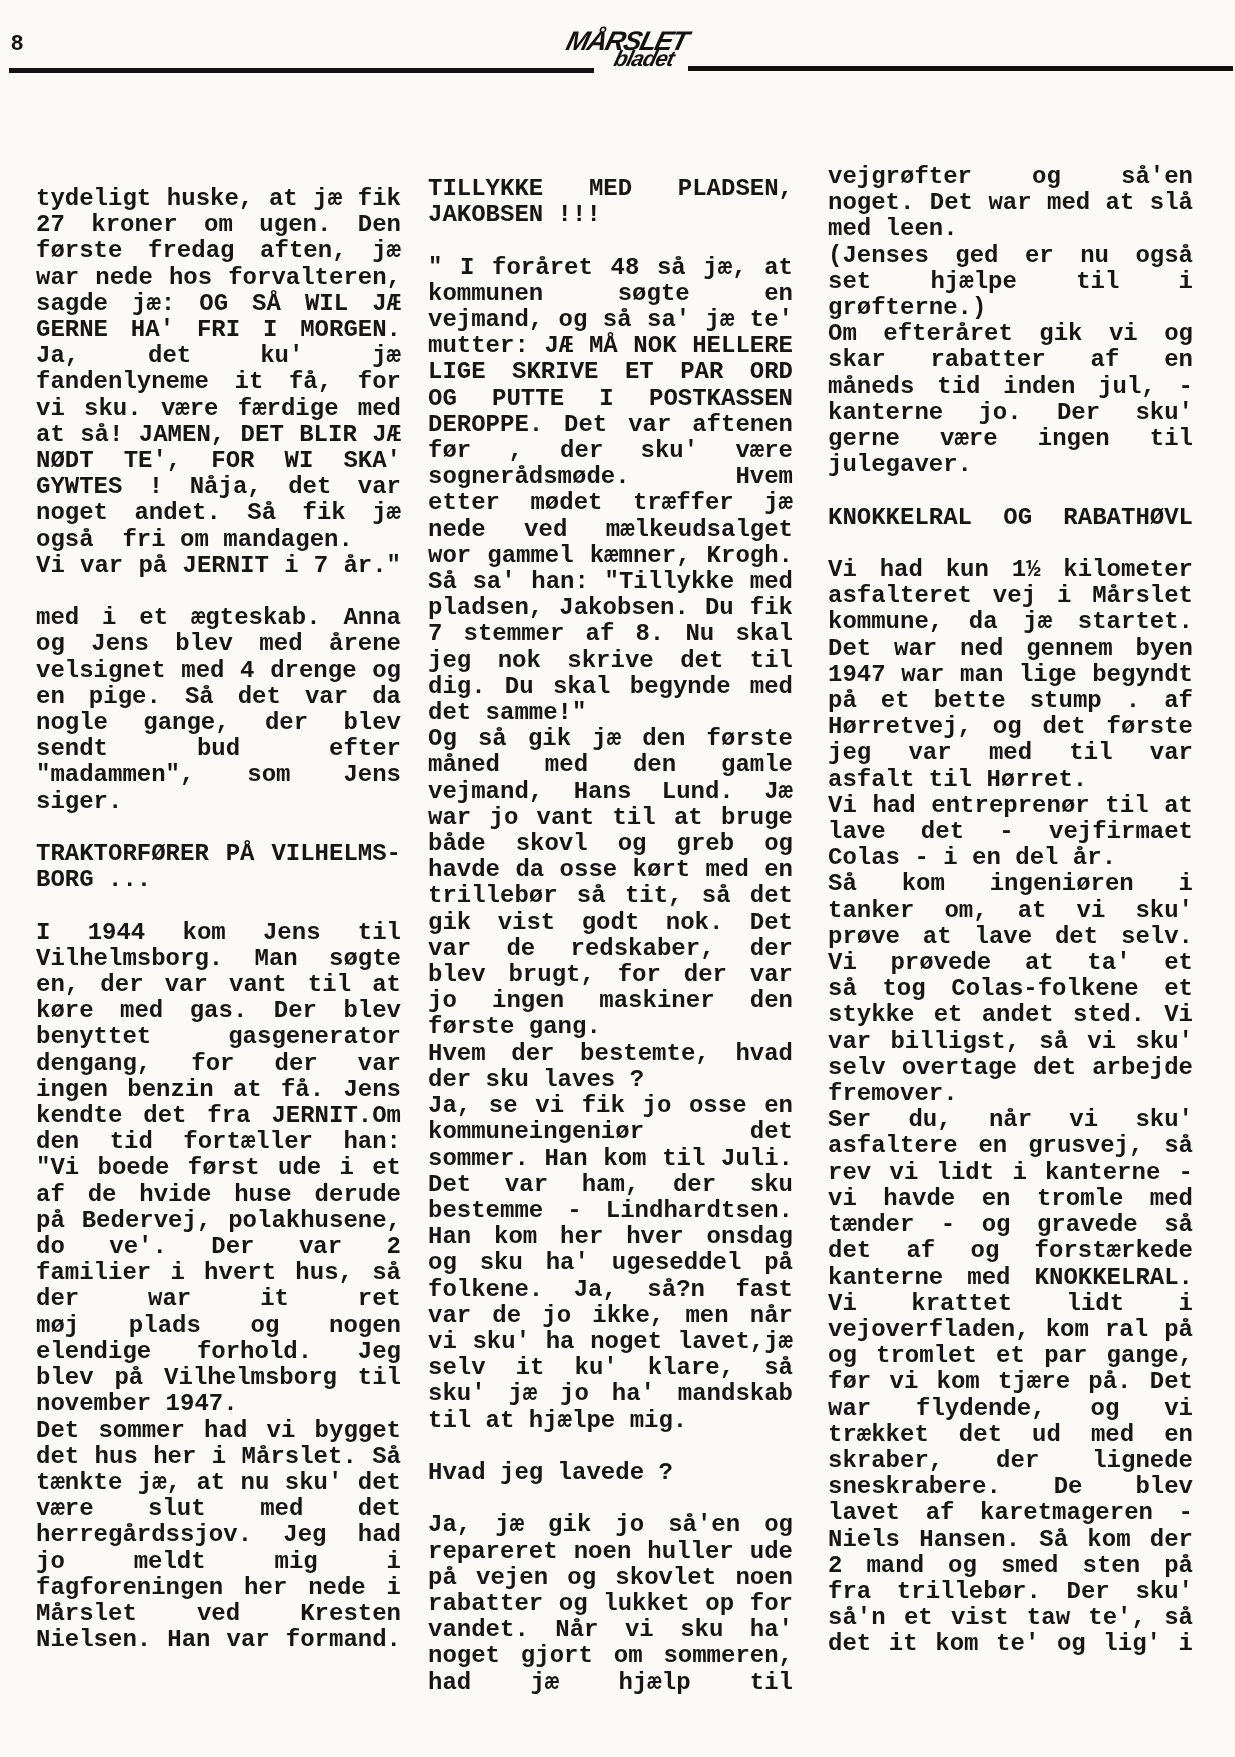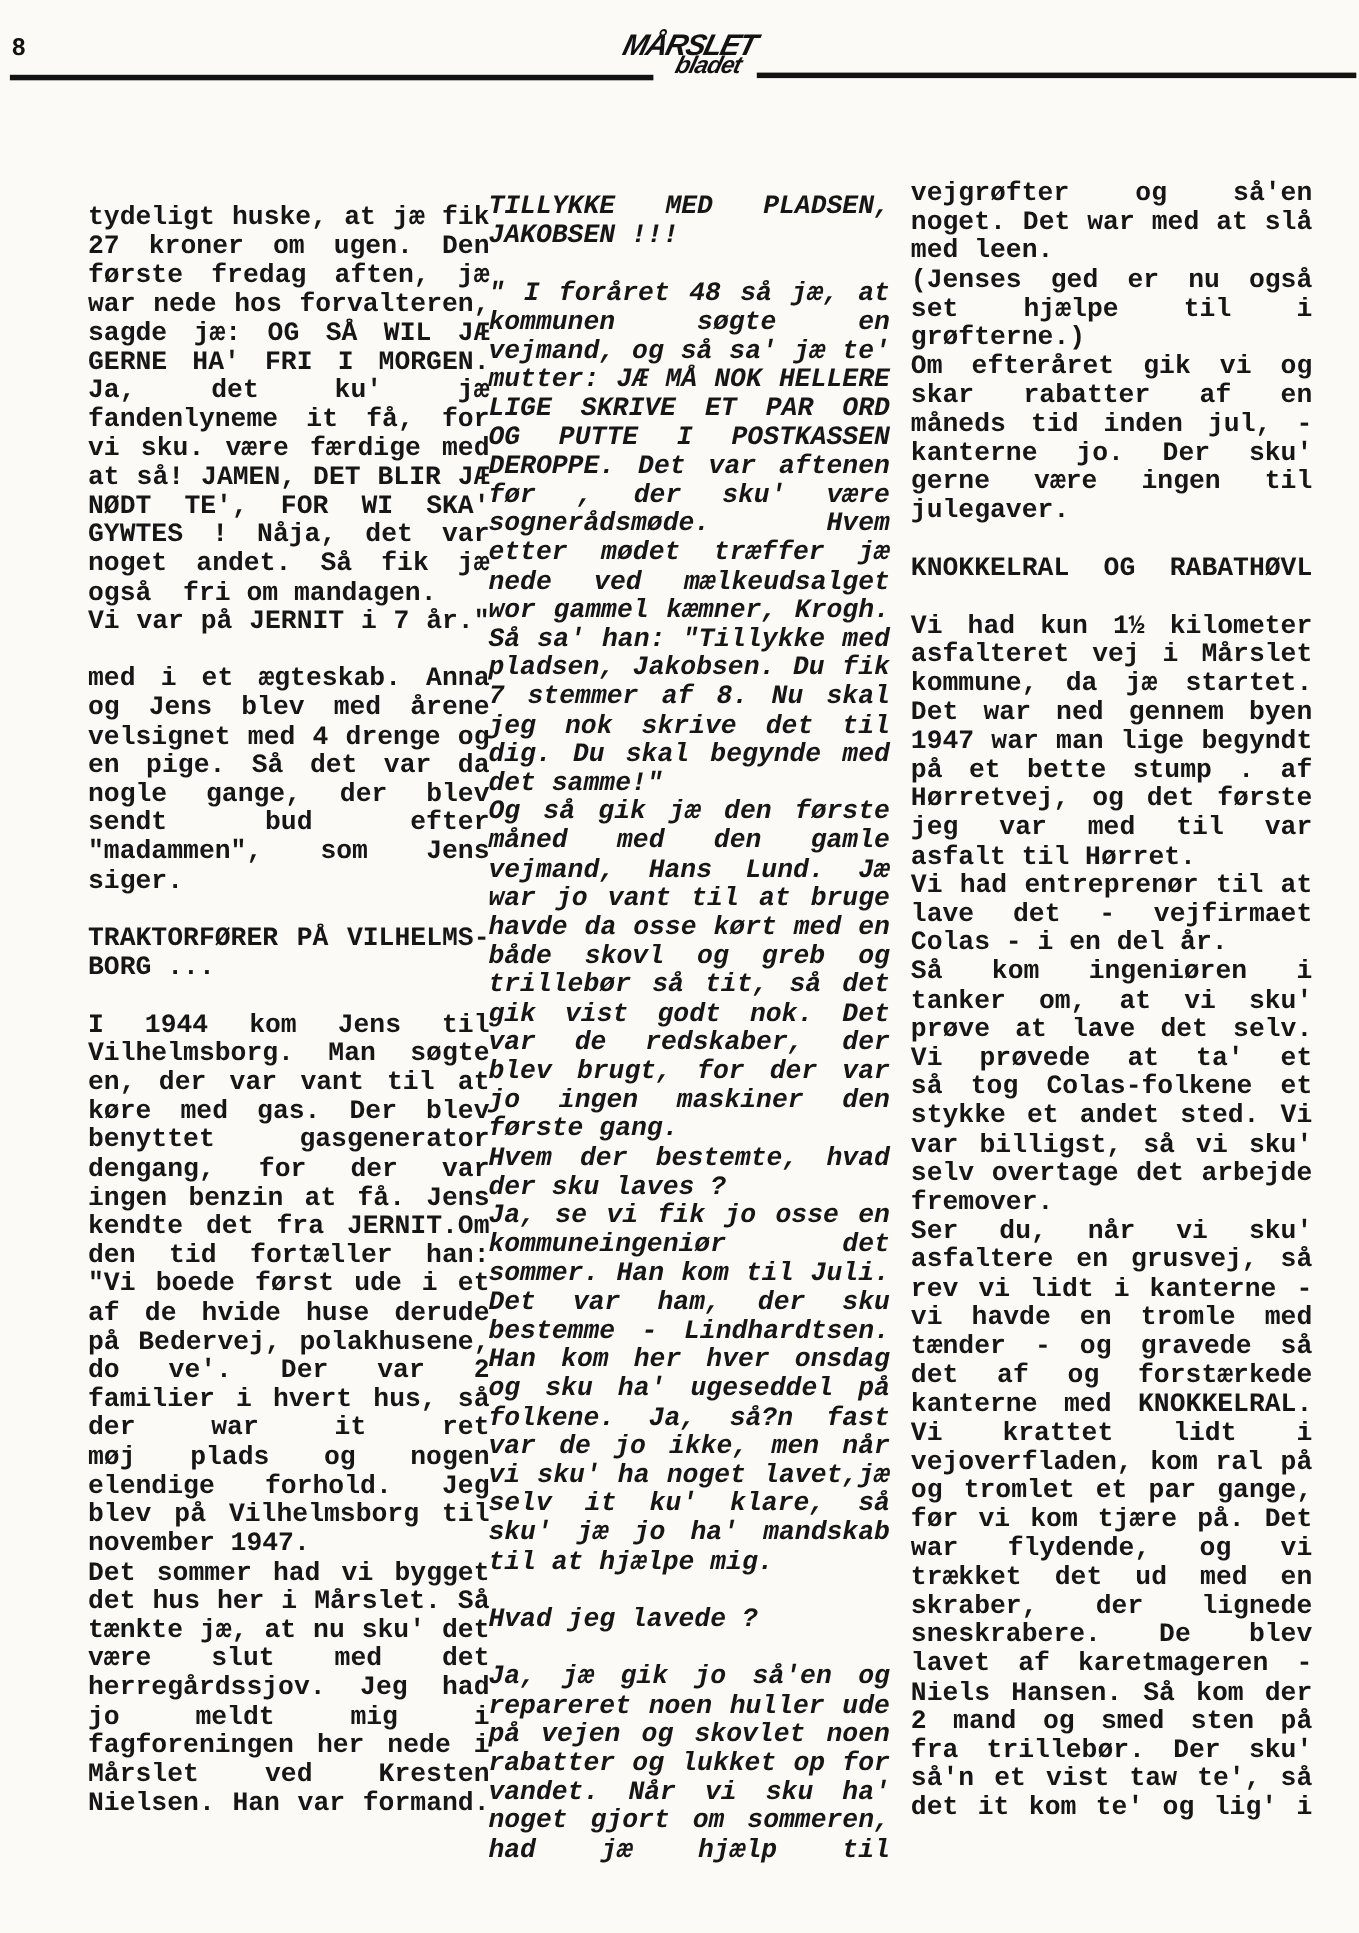--- a/index.html
+++ b/index.html
@@ -60,22 +60,22 @@
 
   
   .col {
     position: absolute;
     width: 365px;
     font-size: 24px;
     font-weight: bold;
     color: #161616;
     line-height: 26.2px;
   }
-  #col-1 { left: 36px;  top: 186px; margin-left: 44px; }
-  #col-2 { left: 444px; top: 176px; font-style: italic; }
+  #col-1 { left: 36px;  top: 186px; }
+  #col-2 { left: 428px; top: 176px; }
   #col-3 { left: 828px; top: 164px; }
 
   .line {
     min-height: 26.2px;
     white-space: pre-wrap;
     text-align: left;
   }
   .line.just {
     white-space: normal;
     text-align: justify;
@@ -172,22 +172,22 @@
     <div class="line just">Så sa' han: "Tillykke med</div>
     <div class="line just">pladsen, Jakobsen. Du fik</div>
     <div class="line just">7 stemmer af 8. Nu skal</div>
     <div class="line just">jeg nok skrive det til</div>
     <div class="line just">dig. Du skal begynde med</div>
     <div class="line">det samme!"</div>
     <div class="line just">Og så gik jæ den første</div>
     <div class="line just">måned med den gamle</div>
     <div class="line just">vejmand, Hans Lund. Jæ</div>
     <div class="line just">war jo vant til at bruge</div>
+    <div class="line just">både skovl og greb og</div>
     <div class="line just">havde da osse kørt med en</div>
-    <div class="line just">både skovl og greb og</div>
     <div class="line just">trillebør så tit, så det</div>
     <div class="line just">gik vist godt nok. Det</div>
     <div class="line just">var de redskaber, der</div>
     <div class="line just">blev brugt, for der var</div>
     <div class="line just">jo ingen maskiner den</div>
     <div class="line">første gang.</div>
     <div class="line just">Hvem der bestemte, hvad</div>
     <div class="line">der sku laves ?</div>
     <div class="line just">Ja, se vi fik jo osse en</div>
     <div class="line just">kommuneingeniør det</div>

